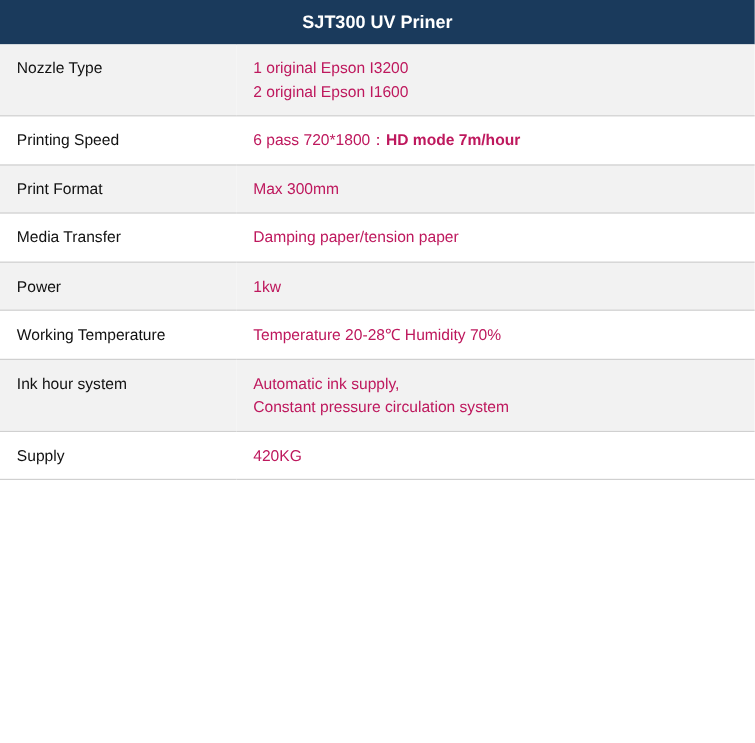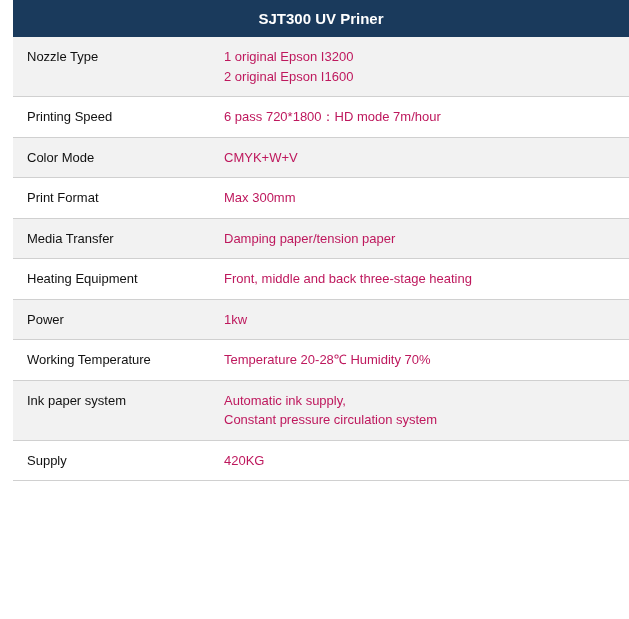--- a/index.html
+++ b/index.html
@@ -4,21 +4,20 @@
   <style>
     * { margin: 0; padding: 0; box-sizing: border-box; }
     body {
       font-family: Arial, sans-serif;
       font-size: 13px;
       background: #fff;
       width: 629px;
     }
     .table-container {
       width: 629px;
-      padding-left: 13px;
     }
     .header-row {
       background-color: #1a3a5c;
       color: #fff;
       text-align: center;
       padding: 10px 0;
       font-size: 15px;
       font-weight: bold;
     }
     .spec-table {
@@ -42,66 +41,58 @@
     .spec-table td.label {
       font-weight: normal;
       width: 197px;
       min-width: 197px;
       color: #111;
     }
     .spec-table td.value {
       color: #be185d;
     }
     .bold-part {
-      font-weight: normal;
+      font-weight: bold;
     }
   </style>
 </head>
 <body>
 
 <div class="table-container">
   <div class="header-row">
     <span>SJT300 UV Priner</span>
   </div>
   <table class="spec-table">
     <tbody id="spec-tbody">
     <tr>
           <td class="label">Nozzle Type</td>
           <td class="value">1 original Epson I3200<br>2 original Epson I1600</td>
         </tr>
         <tr>
           <td class="label">Printing Speed</td>
           <td class="value">6 pass 720*1800：<span class="bold-part">HD mode 7m/hour</span></td>
         </tr>
         <tr>
-          <td class="label">Color Mode</td>
-          <td class="value">CMYK+W+V</td>
-        </tr>
-        <tr>
           <td class="label">Print Format</td>
           <td class="value">Max 300mm</td>
         </tr>
         <tr>
           <td class="label">Media Transfer</td>
           <td class="value">Damping paper/tension paper</td>
-        </tr>
-        <tr>
-          <td class="label">Heating Equipment</td>
-          <td class="value">Front, middle and back three-stage heating</td>
         </tr>
         <tr>
           <td class="label">Power</td>
           <td class="value">1kw</td>
         </tr>
         <tr>
           <td class="label">Working Temperature</td>
           <td class="value">Temperature 20-28℃  Humidity 70%</td>
         </tr>
         <tr>
-          <td class="label">Ink paper system</td>
+          <td class="label">Ink hour system</td>
           <td class="value">Automatic ink supply,<br>Constant pressure circulation system</td>
         </tr>
         <tr>
           <td class="label">Supply</td>
           <td class="value">420KG</td>
         </tr>
       </tbody>
   </table>
 </div>
 

